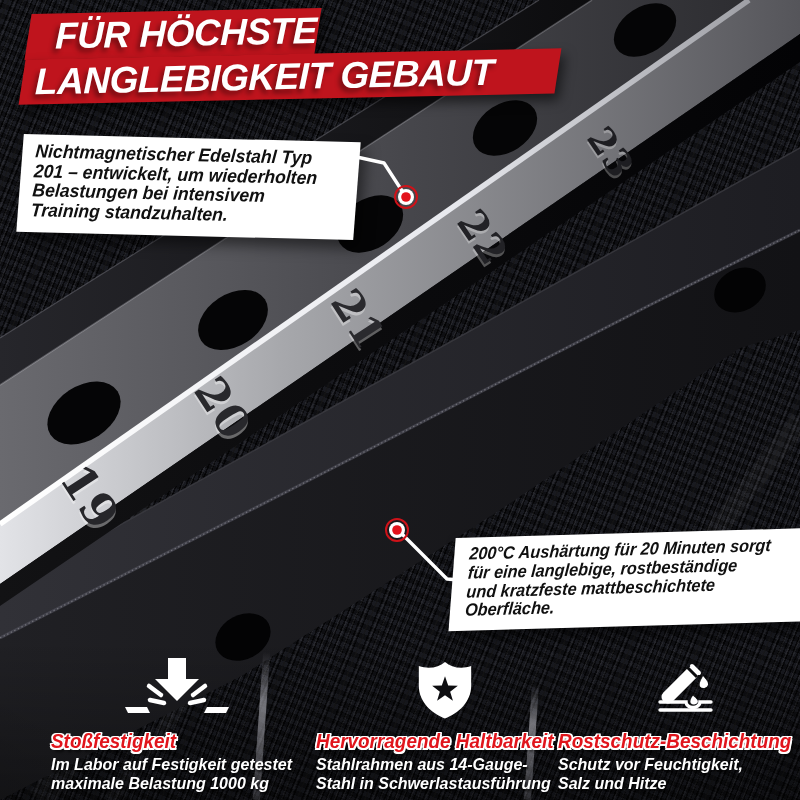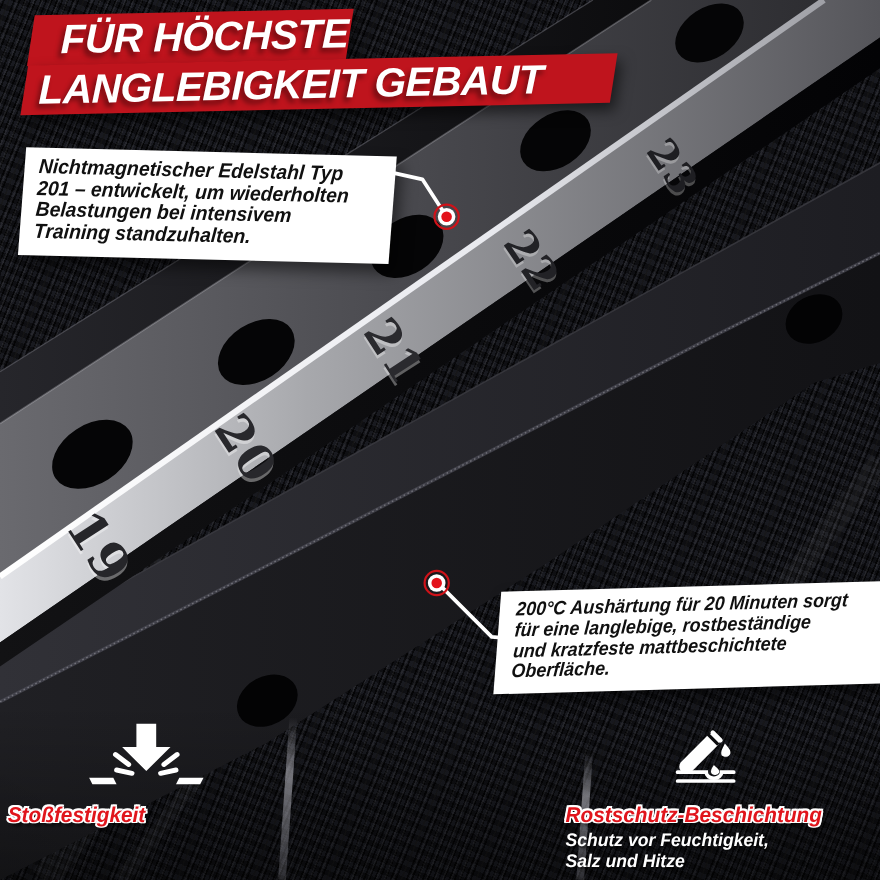--- a/index.html
+++ b/index.html
@@ -53,21 +53,21 @@
   }
   .callout1{left:20px;top:138px;width:324px;height:91px;
     transform:rotate(1.4deg) skewX(-3deg);padding:7px 0 0 13px;}
   .callout1 .ln{font-size:18.5px;line-height:19.5px;}
   .callout2{left:452px;top:533px;width:350px;height:86px;
     transform:rotate(-1.6deg) skewX(-6deg);padding:7px 0 0 15px;}
   .callout2 .ln{font-size:17.5px;line-height:18.8px;transform:scaleX(.93);}
   .leaders{z-index:5;pointer-events:none;}
   
   .features{position:absolute;left:0;top:652px;width:800px;height:148px;z-index:6;}
-  .feature{position:absolute;top:0;}
+  .feature{position:absolute;top:0;margin-left:44px;}
   .feature.f1{left:7px;width:252px;}
   .feature.f2{left:272px;width:258px;}
   .feature.f3{left:514px;width:252px;}
   .icon-wrap{height:74px;display:flex;align-items:center;justify-content:center;}
   .feature-title{
     font-style:italic;font-weight:700;font-size:19.5px;line-height:22px;
     color:#e0151c;white-space:nowrap;transform:scaleX(.97);transform-origin:left;
     text-shadow:
       -1.5px -1.5px 0 #fff, 1.5px -1.5px 0 #fff, -1.5px 1.5px 0 #fff, 1.5px 1.5px 0 #fff,
       -1.5px 0 0 #fff, 1.5px 0 0 #fff, 0 1.5px 0 #fff, 0 -1.5px 0 #fff,
@@ -242,22 +242,39 @@
             <line x1="-16" y1="6" x2="-28" y2="-3"></line>
             <line x1="-13" y1="14" x2="-27" y2="11"></line>
             <line x1="16" y1="6" x2="28" y2="-3"></line>
             <line x1="13" y1="14" x2="27" y2="11"></line>
           </g>
           <path d="M-52,18 L-30,18 L-27,24 L-49,24 Z"></path>
           <path d="M30,18 L52,18 L49,24 L27,24 Z"></path>
         </svg>
       </div>
       <div class="feature-title">Stoßfestigkeit</div>
+      <div class="feature-body">
+        <div class="ln">Im Labor auf Festigkeit getestet</div>
+        <div class="ln">maximale Belastung 1000 kg</div>
+      </div>
     </div>
 
+    <div class="feature f2">
+      <div class="icon-wrap">
+        <svg width="54" height="62" viewBox="-33 -37 66 74">
+          <path fill="#fff" d="M-32,-28 C-20,-24 -8,-26 0,-33 C8,-26 20,-24 32,-28 L32,-4 C32,16 16,30 0,36 C-16,30 -32,16 -32,-4 Z"></path>
+          <polygon fill="#0d0d10" points="0,-15.5 3.9,-4.4 15.7,-4.1 6.3,3.3 9.7,14.3 0,7.6 -9.7,14.3 -6.3,3.3 -15.7,-4.1 -3.9,-4.4"></polygon>
+        </svg>
+      </div>
+      <div class="feature-title">Hervorragende Haltbarkeit</div>
+      <div class="feature-body">
+        <div class="ln">Stahlrahmen aus 14-Gauge-</div>
+        <div class="ln">Stahl in Schwerlastausführung</div>
+      </div>
+    </div>
 
     <div class="feature f3">
       <div class="icon-wrap">
         <svg width="64" height="54" viewBox="-31 -27 62 54">
           <line x1="-16" y1="8" x2="8" y2="-16" stroke="#fff" stroke-width="13" stroke-linecap="round"></line>
           <line x1="3" y1="-22" x2="13" y2="-12" stroke="#0c0c0e" stroke-width="3"></line>
           <line x1="8" y1="-23" x2="15" y2="-16" stroke="#fff" stroke-width="4" stroke-linecap="round"></line>
           <path fill="#fff" d="M19,-13 C16.5,-8 15,-5.5 16,-2.5 A4.8,4.8 0 0 0 24,-4 C24.6,-7 22,-9.5 19,-13 Z"></path>
           <path fill="none" stroke="#fff" stroke-width="3.4" stroke-linecap="round" d="M-24,13 H2 A7,5.5 0 0 0 16,13 H27"></path>
           <path fill="#fff" d="M9,6.5 C7,9.5 5.8,11.5 6.6,14 A4.4,4.4 0 0 0 13.8,13.2 C14.4,10.8 11.5,9 9,6.5 Z"></path>

